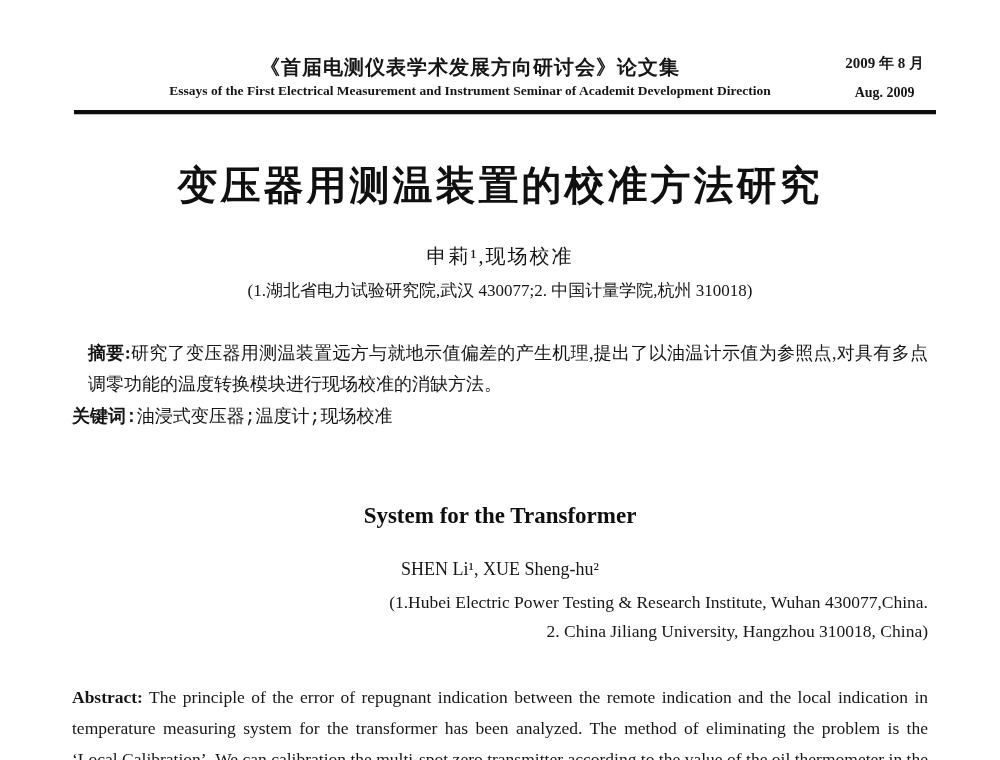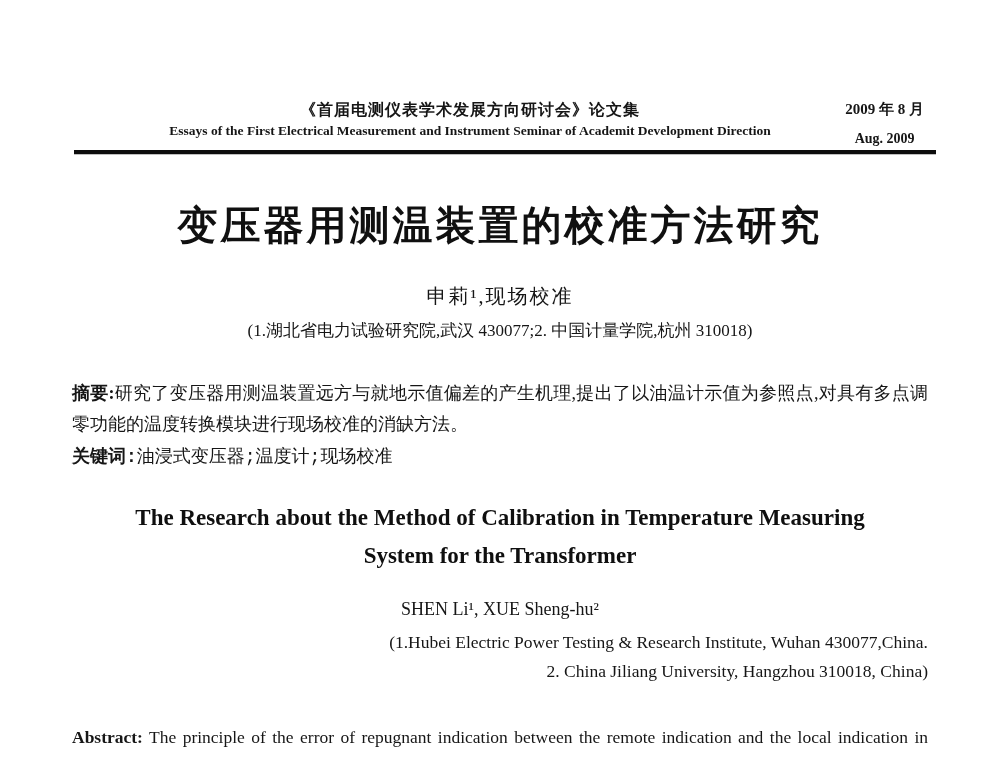--- a/index.html
+++ b/index.html
@@ -12,23 +12,22 @@
     color: #161616;
     box-sizing: border-box;
     padding: 54px 72px 0 72px;
     overflow: hidden;
     font-family: "Liberation Serif", "DejaVu Serif", serif;
   }
   
   .jheader { position: relative; }
   .jheader .center { text-align: center; padding-right: 60px; }
   .journal-cn {
-    font-weight: 700; font-size: 16px; letter-spacing: 1px;
+    font-weight: 700; font-size: 20px; letter-spacing: 1px;
     font-family: "Liberation Sans", "DejaVu Sans", sans-serif;
-    margin-top: 46px;
   }
   .journal-en {
     font-weight: 700; font-size: 13.5px; margin-top: 2px;
     font-family: "Liberation Serif", "DejaVu Serif", serif;
   }
   .date-block {
     position: absolute; right: 4px; top: 2px;
     text-align: center; font-weight: 700; line-height: 1;
   }
   .date-cn { font-size: 15px; }
@@ -41,21 +40,21 @@
   
   .title-cn {
     margin: 44px 0 0 0; text-align: center;
     font-size: 40px; font-weight: 700; letter-spacing: 3px;
     font-family: "Liberation Sans", "DejaVu Sans", sans-serif;
     color: #101010;
   }
   .authors-cn { margin-top: 30px; text-align: center; font-size: 20px; letter-spacing: 2px; }
   .affil-cn   { margin-top: 9px;  text-align: center; font-size: 17px; }
   .abstract-cn {
-    margin: 36px 0 0 0; font-size: 18px; line-height: 31px;
+    margin: 36px 0 0 16px; font-size: 18px; line-height: 31px;
     text-align: justify;
   }
   .abstract-cn b, .keywords-cn b { font-weight: 700; }
   .keywords-cn { margin: 2px 0 0 0; font-size: 18px; line-height: 31px; font-family: Liberation Mono, monospace; }
   
   .title-en {
     margin: 26px 0 0 0; text-align: center;
     font-size: 23px; line-height: 38px; font-weight: 700;
     color: #0f0f0f;
   }
@@ -88,21 +87,21 @@
   <h1 class="title-cn">变压器用测温装置的校准方法研究</h1>
 
   <div class="authors-cn">申莉¹,现场校准</div>
 
   <div class="affil-cn">(1.湖北省电力试验研究院,武汉 430077;2. 中国计量学院,杭州 310018)</div>
 
   <p class="abstract-cn"><b>摘要:</b><span>研究了变压器用测温装置远方与就地示值偏差的产生机理,提出了以油温计示值为参照点,对具有多点调零功能的温度转换模块进行现场校准的消缺方法。</span></p>
 
   <p class="keywords-cn"><b>关键词:</b><span>油浸式变压器;温度计;现场校准</span></p>
 
-  <h2 class="title-en"><span>The Research about the Method of Calibration in Temperature Measuring</span><br><span>System for the Transformer</span></h2>
+  <h2 class="title-en"><br><span>System for the Transformer</span></h2>
 
   <div class="authors-en">SHEN Li¹, XUE Sheng-hu²</div>
 
   <div class="affil-en">
     <div>(1.Hubei Electric Power Testing &amp; Research Institute, Wuhan 430077,China.</div>
     <div>2. China Jiliang University, Hangzhou 310018, China)</div>
   </div>
 
   <p class="abstract-en"><b>Abstract:</b><span> The principle of the error of repugnant indication between the remote indication and the local indication in temperature measuring system for the transformer has been analyzed. The method of eliminating the problem is the ‘Local Calibration’. We can calibration the multi-spot zero transmitter according to the value of the oil thermometer in the local of the transformer station.</span></p>
 

